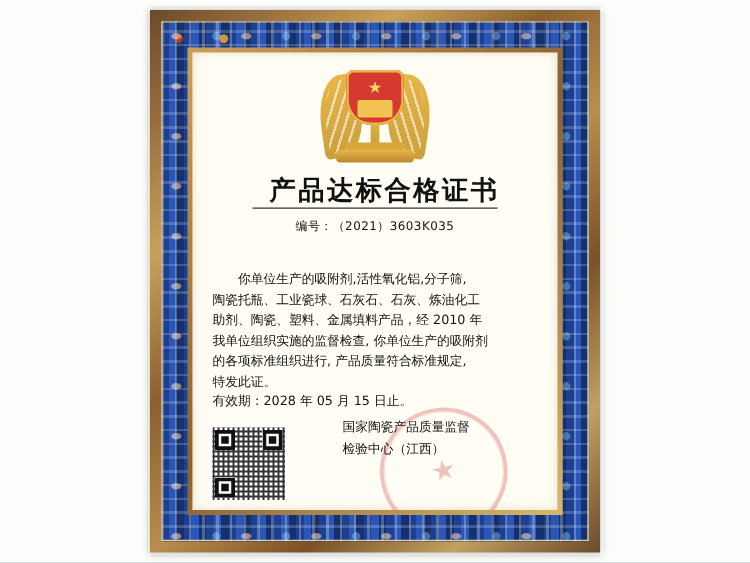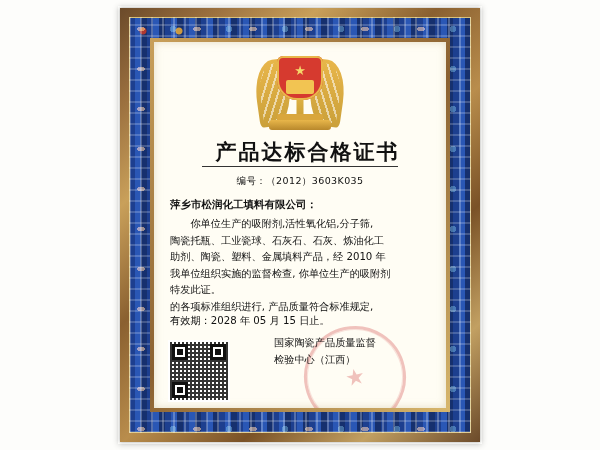--- a/index.html
+++ b/index.html
@@ -210,32 +210,31 @@
           <div class="em-gate"></div>
         </div>
         <div class="em-base2"></div>
         <div class="em-base"></div>
       </div>
 
       <div class="title">产品达标合格证书</div>
       <div class="title-rule"></div>
 
       <div class="serial">
-        <span>编号：</span><span>（2012）3603K035</span>
-      </div>
-
-      <div class="company">萍乡市松润化工填料有限公司：</div>
+        <span>编号：</span><span>（2021）3603K035</span>
+      </div>
+
 
       <div class="body-text">
         <p class="indent">你单位生产的吸附剂,活性氧化铝,分子筛,</p>
         <p>陶瓷托瓶、工业瓷球、石灰石、石灰、炼油化工</p>
         <p>助剂、陶瓷、塑料、金属填料产品，经 2010 年</p>
         <p>我单位组织实施的监督检查, 你单位生产的吸附剂</p>
+        <p>的各项标准组织进行, 产品质量符合标准规定,</p>
         <p>特发此证。</p>
-        <p>的各项标准组织进行, 产品质量符合标准规定,</p>
       </div>
 
       <div class="valid">有效期：2028 年 05 月 15 日止。</div>
 
       <div class="qr">
         <div class="qr-grid"></div>
         <div class="qr-eye tl">
             <div class="qr-eye-c"></div>
           </div>
         <div class="qr-eye tr">

